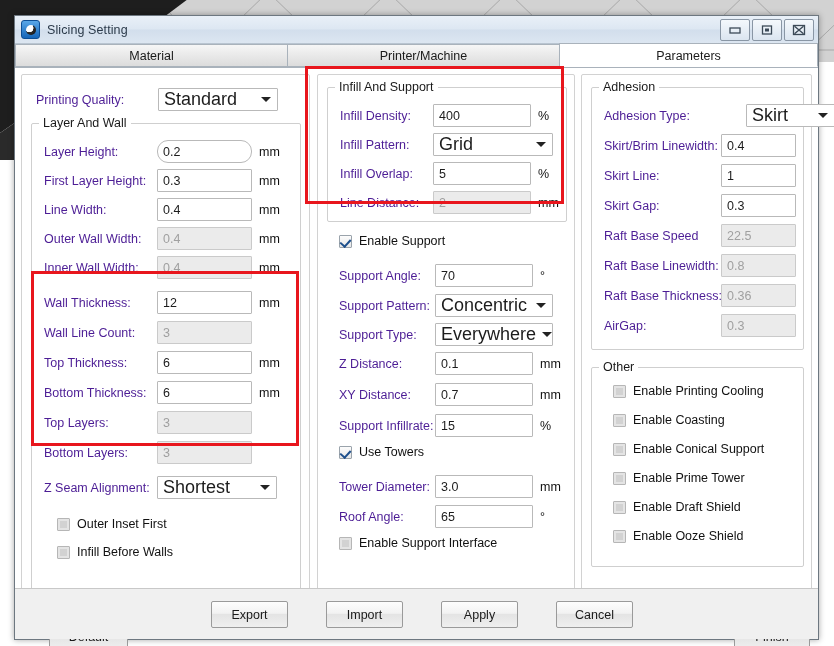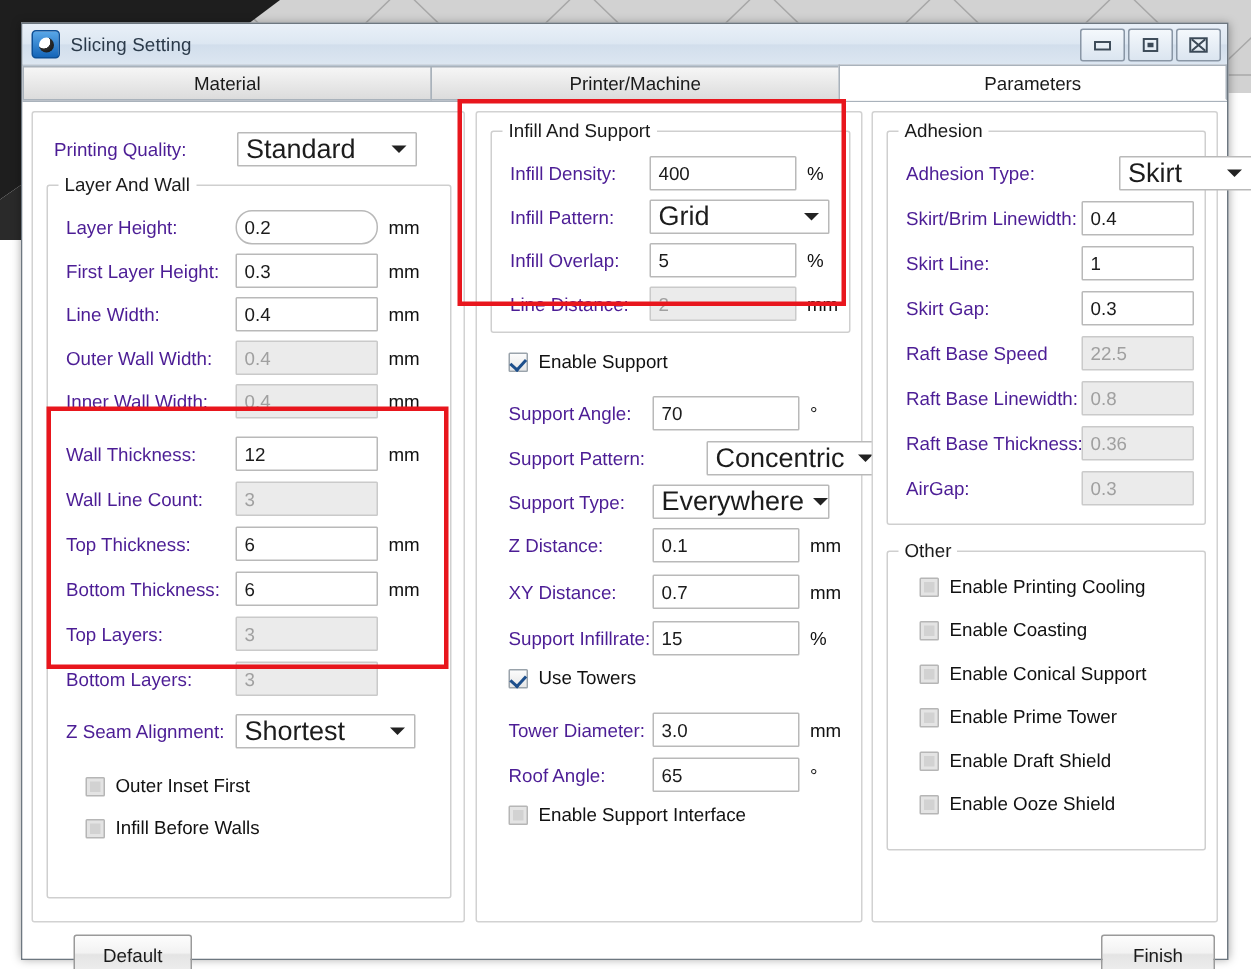--- a/index.html
+++ b/index.html
@@ -330,21 +330,21 @@
           <div class="cbrow" style="left:21px;top:159px;">
             <span class="cbox on"></span>
             <span class="cblbl">Enable Support</span>
           </div>
 
           <div class="row" style="left:21px;top:189px;">
             <span class="lbl" style="width:96px;">Support Angle:</span>
             <span class="fld" style="width:98px;">70</span>
             <span class="unit">°</span>
           </div>
-          <div class="row" style="left:21px;top:219px;gap:36px;">
+          <div class="row" style="left:21px;top:219px;">
             <span class="lbl" style="width:96px;">Support Pattern:</span>
             <span class="combo" style="width:118px;">
               <span>Concentric</span>
               <i class="caret"></i>
             </span>
           </div>
           <div class="row" style="left:21px;top:248px;">
             <span class="lbl" style="width:96px;">Support Type:</span>
             <span class="combo" style="width:118px;">
               <span>Everywhere</span>
@@ -458,19 +458,25 @@
             <div class="cbrow" style="left:21px;top:161px;">
               <span class="cbox off"></span>
               <span class="cblbl">Enable Ooze Shield</span>
             </div>
           </div>
 
           <div class="btn" style="left:152px;top:548px;width:74px;">Finish</div>
         </div>
       </div>
 
+      <div class="footer">
+        <div class="btn" style="left:196px;top:12px;width:75px;">Export</div>
+        <div class="btn" style="left:311px;top:12px;width:75px;">Import</div>
+        <div class="btn" style="left:426px;top:12px;width:75px;">Apply</div>
+        <div class="btn" style="left:541px;top:12px;width:75px;">Cancel</div>
+      </div>
     </div>
   </div>
 
   <div class="hl" style="left:305px;top:66px;width:259px;height:138px;"></div>
   <div class="hl" style="left:31px;top:271px;width:268px;height:175px;"></div>
 
 </div>
 
 </body></html>

